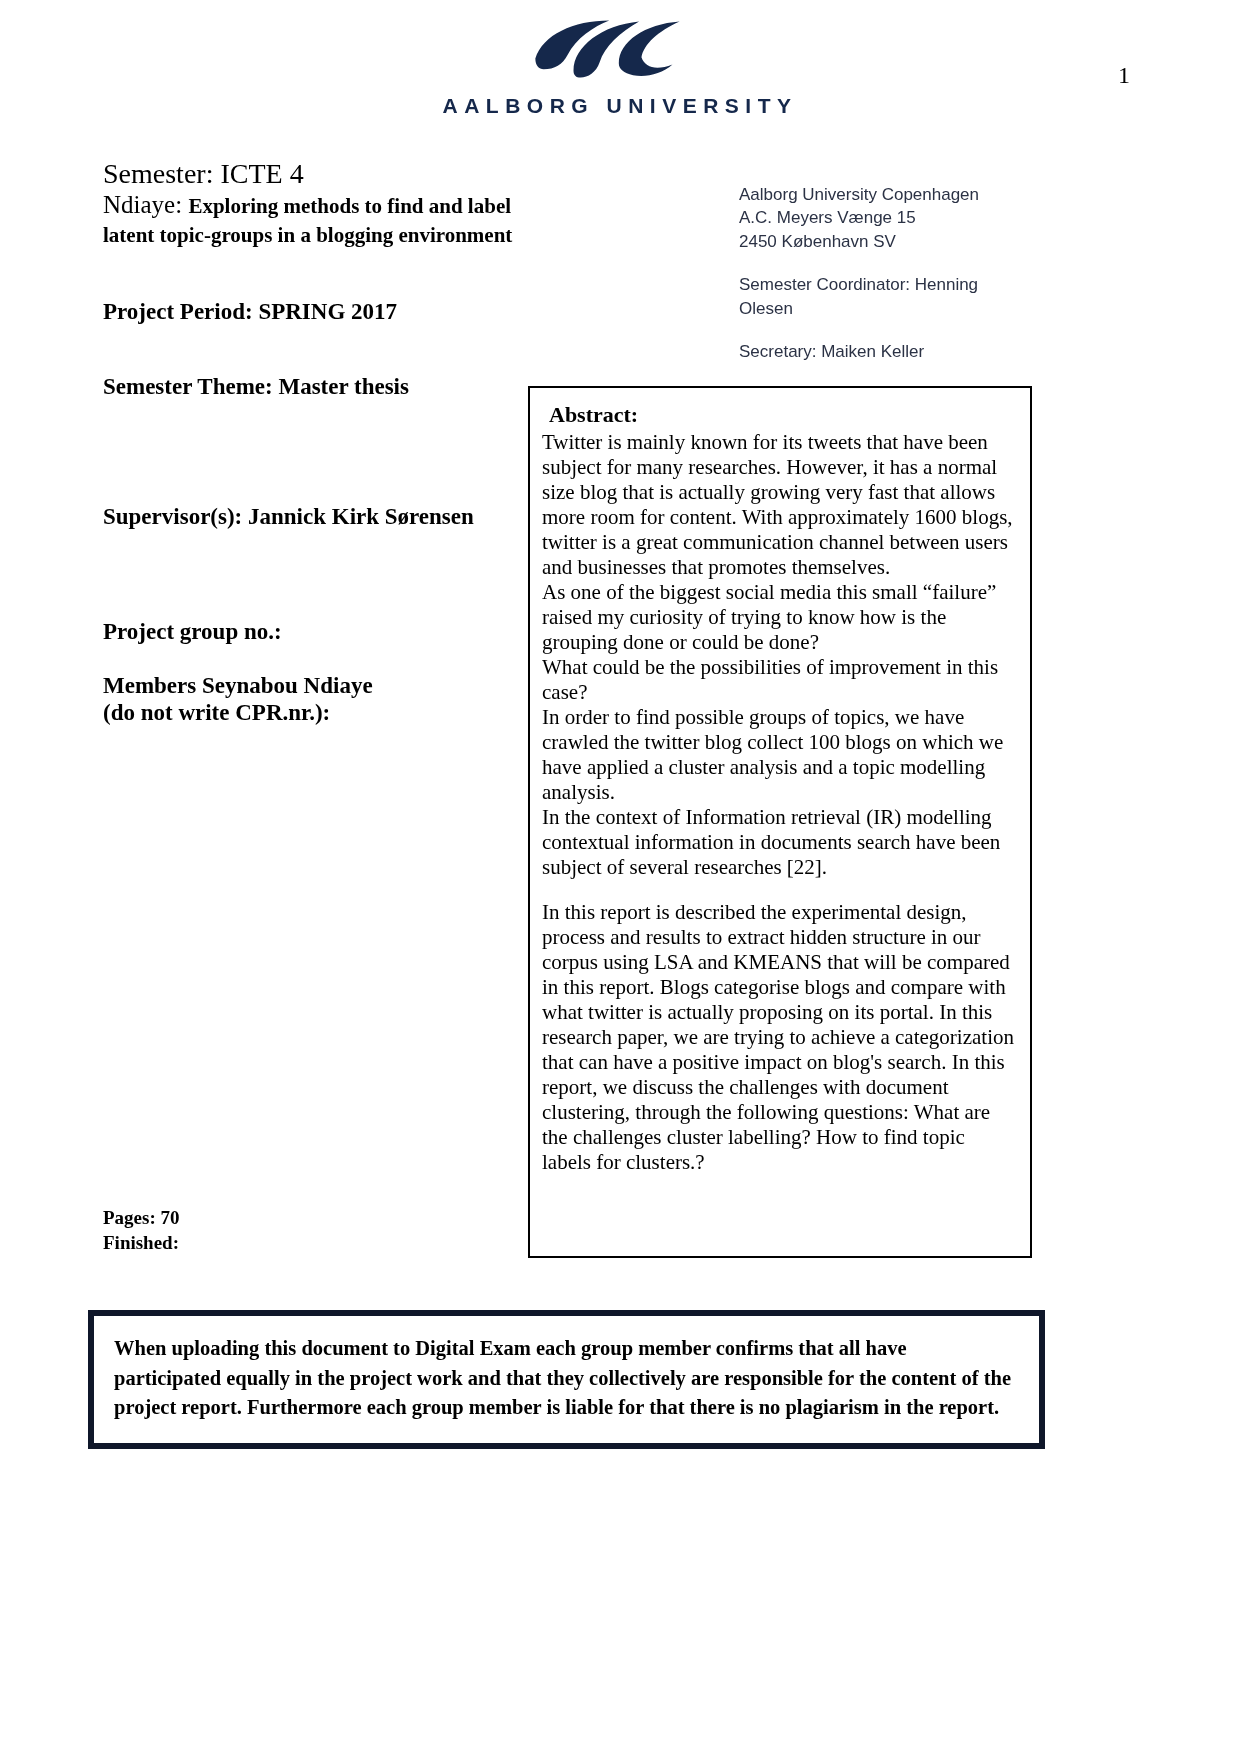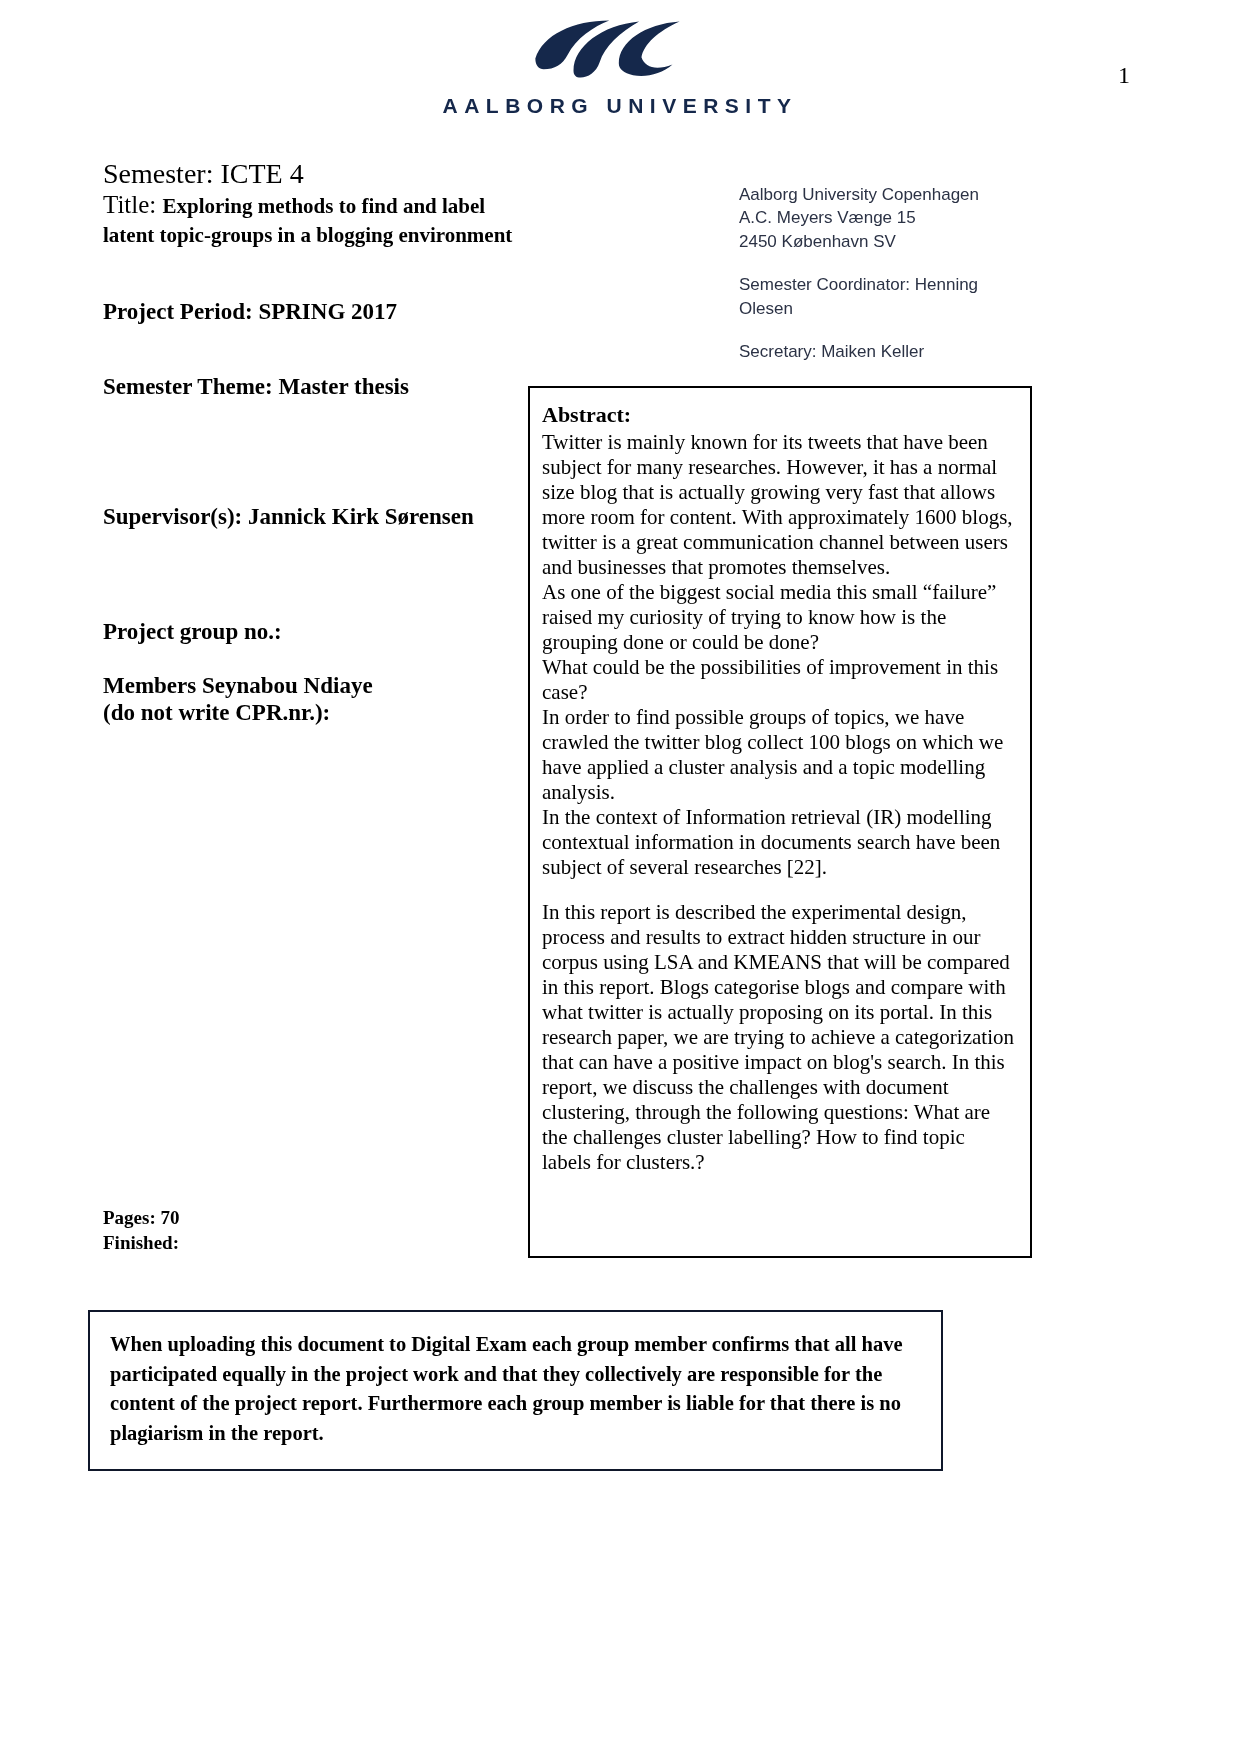--- a/index.html
+++ b/index.html
@@ -116,20 +116,21 @@
     border: 2px solid #000;
     box-sizing: border-box;
     padding: 14px 14px 10px 12px;
     overflow: hidden;
   }
   .abstract-title {
     font-weight: bold;
     font-size: 22px;
     line-height: 1.18;
     margin-bottom: 2px;
+    margin-left: 7px;
   }
   .abstract-body {
     font-size: 21px;
     line-height: 1.19;
   }
   .abstract-body p { margin: 0; }
   .abstract-body p.gap { margin-top: 20px; }
 
   
   .pages-block {
@@ -139,23 +140,23 @@
     font-weight: bold;
     font-size: 19px;
     line-height: 1.3;
   }
 
   
   .declaration-box {
     position: absolute;
     left: 88px;
     top: 1310px;
-    width: 855px;
+    width: 957px;
     box-sizing: border-box;
-    border: 2px solid #0f172a;
+    border: 6px solid #0f172a;
     padding: 18px 24px 20px 20px;
   }
   .declaration-text {
     font-weight: bold;
     font-size: 20.5px;
     line-height: 1.45;
   }
 </style>
 </head>
 <body>
@@ -172,21 +173,21 @@
 </div>
 
 <div class="left-col">
 
   <div class="line-semester">
     <span>Semester:</span>
     <span>ICTE 4</span>
   </div>
 
   <div class="line-title">
-    <span class="title-label">Title:</span>
+    <span class="title-label">Ndiaye:</span>
     <span class="title-value">Exploring methods to find and label latent topic-groups in a blogging environment</span>
   </div>
 
   <div class="spacer-project-period"></div>
   <div class="bold-field">Project Period: SPRING 2017</div>
 
   <div class="spacer-theme"></div>
   <div class="bold-field">Semester Theme: Master thesis</div>
 
   <div class="spacer-supervisor"></div>

